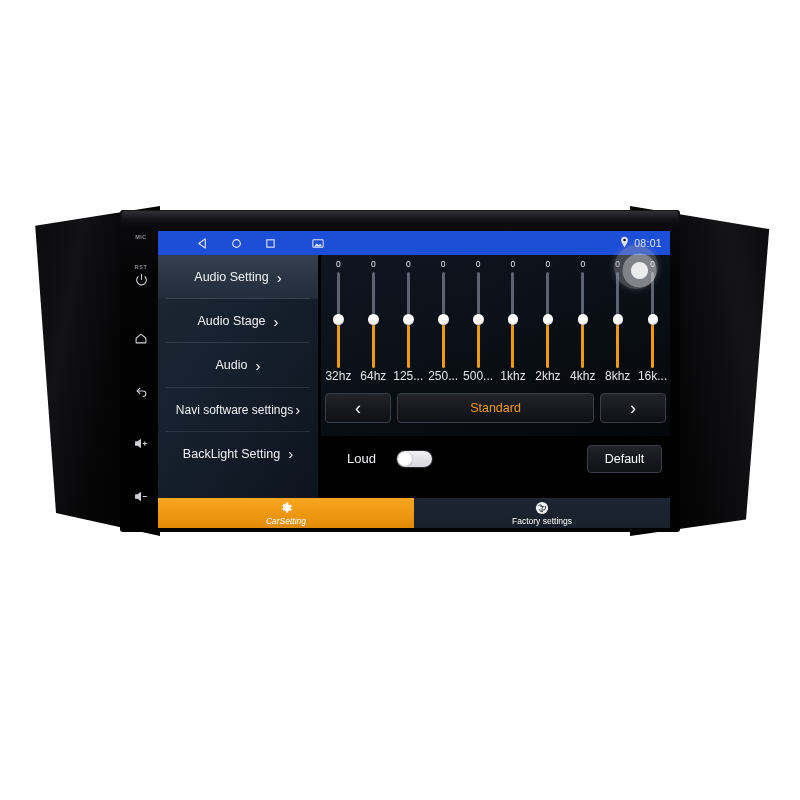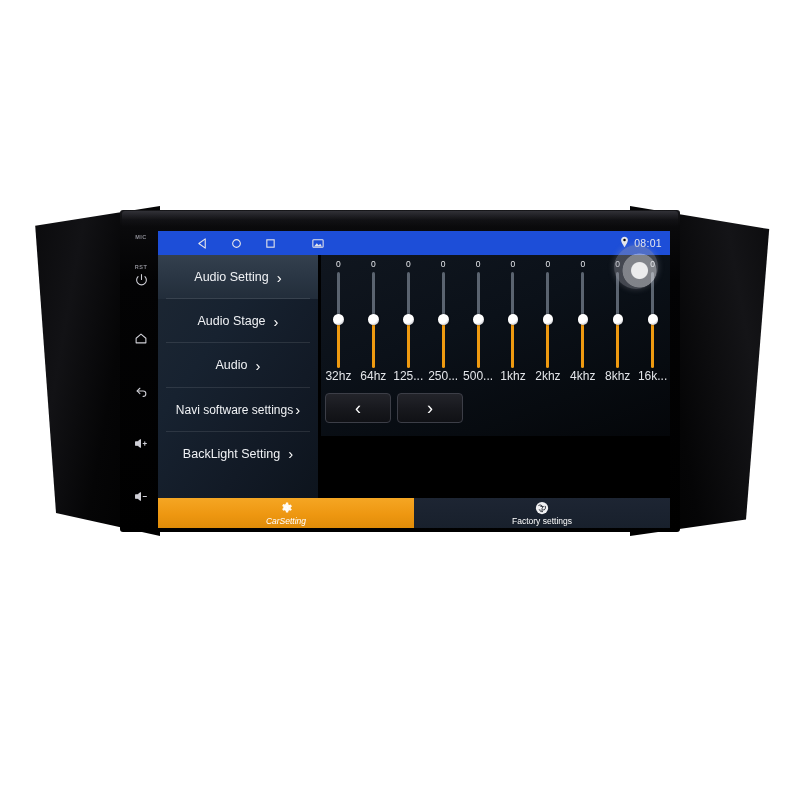--- a/index.html
+++ b/index.html
@@ -566,24 +566,32 @@
                 <div class="track-top"></div>
                 <div class="track-bot"></div>
                 <div class="thumb"></div>
               </div>
               <div class="band-freq">16k...</div>
             </div>
           </div>
 
         <div class="preset-row">
           <div class="btn-dark preset-arrow">‹</div>
+          <div class="btn-dark preset-name">Standard</div>
           <div class="btn-dark preset-arrow">›</div>
         </div>
       </div>
 
+      <div class="loud-row">
+        <span class="loud-label">Loud</span>
+        <div class="toggle">
+          <span class="knob"></span>
+        </div>
+        <div class="btn-dark btn-default">Default</div>
+      </div>
 
       <div class="tabbar">
         <div class="tab tab-active">
           <span class="tab-ico">
             <svg width="14" height="14" viewBox="0 0 24 24" fill="#ffffff">
                 <path d="M12 8.3a3.7 3.7 0 1 0 0 7.4 3.7 3.7 0 0 0 0-7.4zm0 5.6a1.9 1.9 0 1 1 0-3.8 1.9 1.9 0 0 1 0 3.8z"></path>
                 <path d="M20.2 13.1c.05-.36.08-.73.08-1.1s-.03-.74-.08-1.1l2-1.5-1.9-3.3-2.35.95c-.57-.46-1.2-.84-1.9-1.1L15.7 2.5h-3.8l-.35 2.45c-.7.26-1.33.64-1.9 1.1L7.3 5.1 5.4 8.4l2 1.5c-.05.36-.08.73-.08 1.1s.3.74.08 1.1l-2 1.5 1.9 3.3 2.35-.95c.57.46 1.2.84 1.9 1.1l.35 2.45h3.8l.35-2.45c.7-.26 1.33-.64 1.9-1.1l2.35.95 1.9-3.3z" opacity="0.95"></path>
               </svg>
           </span>
           <span class="tab-label">CarSetting</span>

